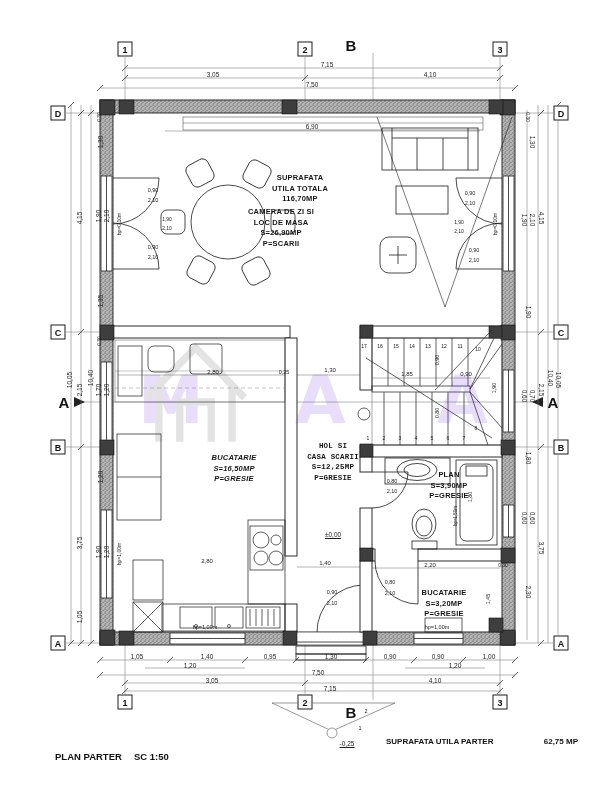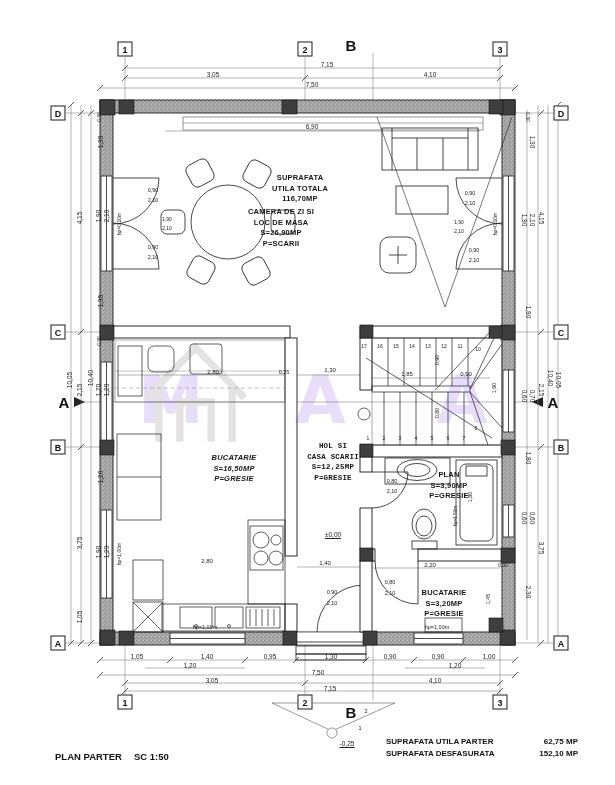--- a/index.html
+++ b/index.html
@@ -544,18 +544,14 @@
     </div>
 
   <div class="plan-title">PLAN PARTER</div>
   <div class="plan-scale">SC 1:50</div>
 
   <div class="summary">
     <div class="summary-row">
       <span>SUPRAFATA UTILA  PARTER</span>
       <span>62,75 MP</span>
     </div>
-    <div class="summary-row">
-      <span>SUPRAFATA DESFASURATA</span>
-      <span>152,10 MP</span>
-    </div>
   </div>
 </div>
 
 </body></html>

